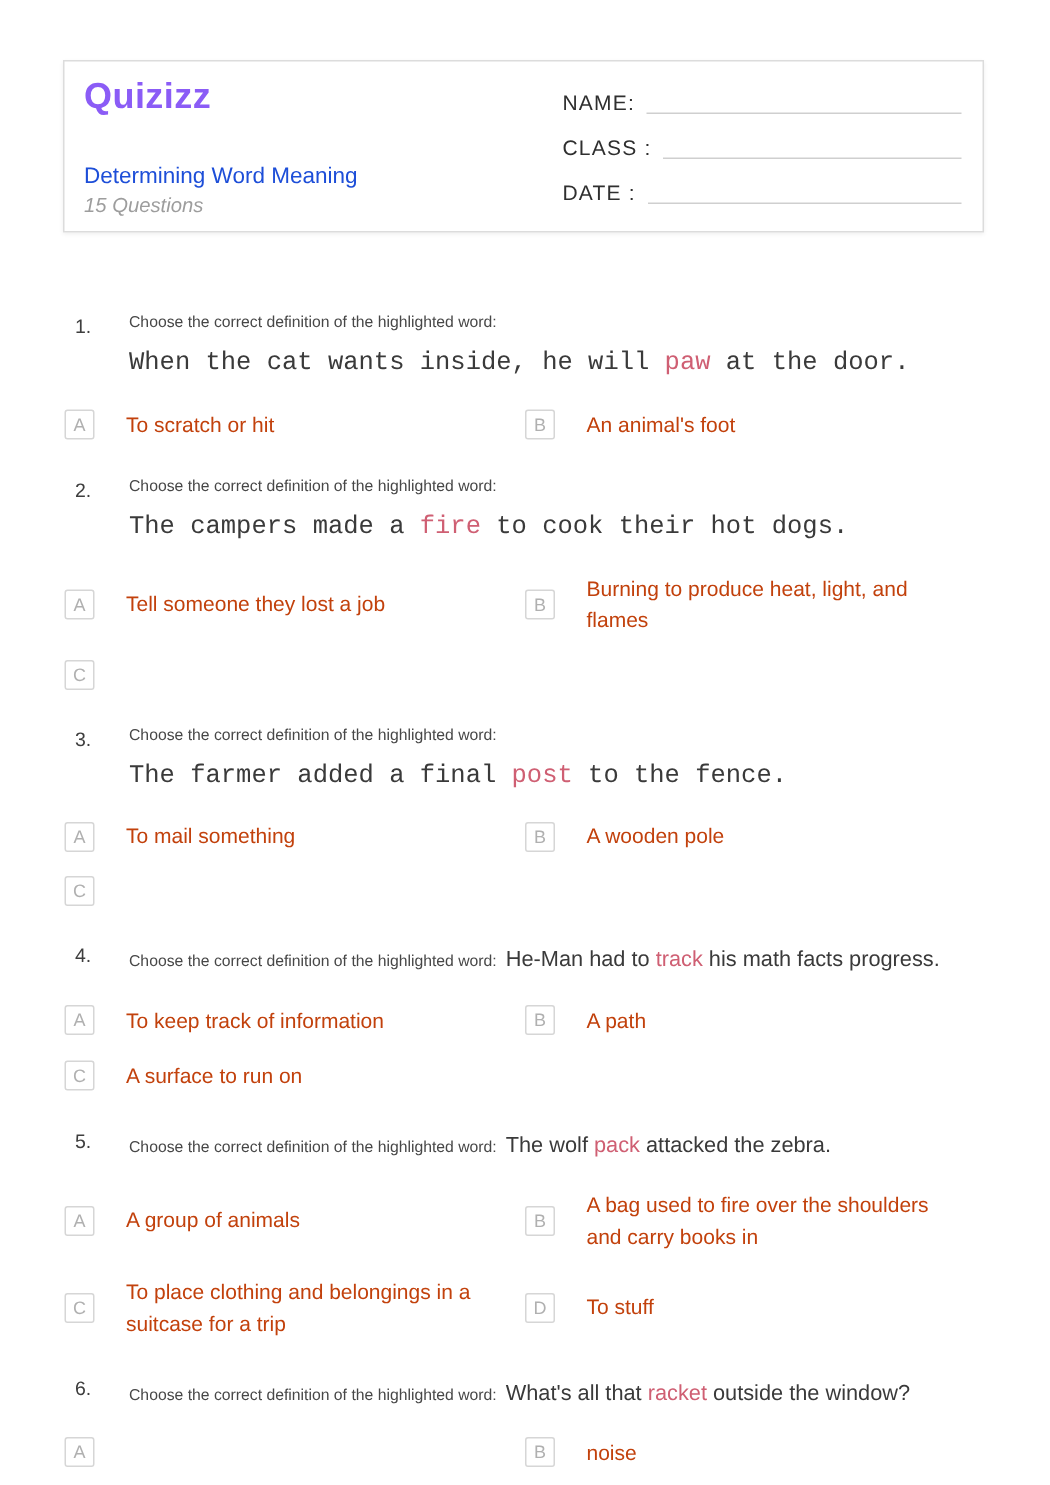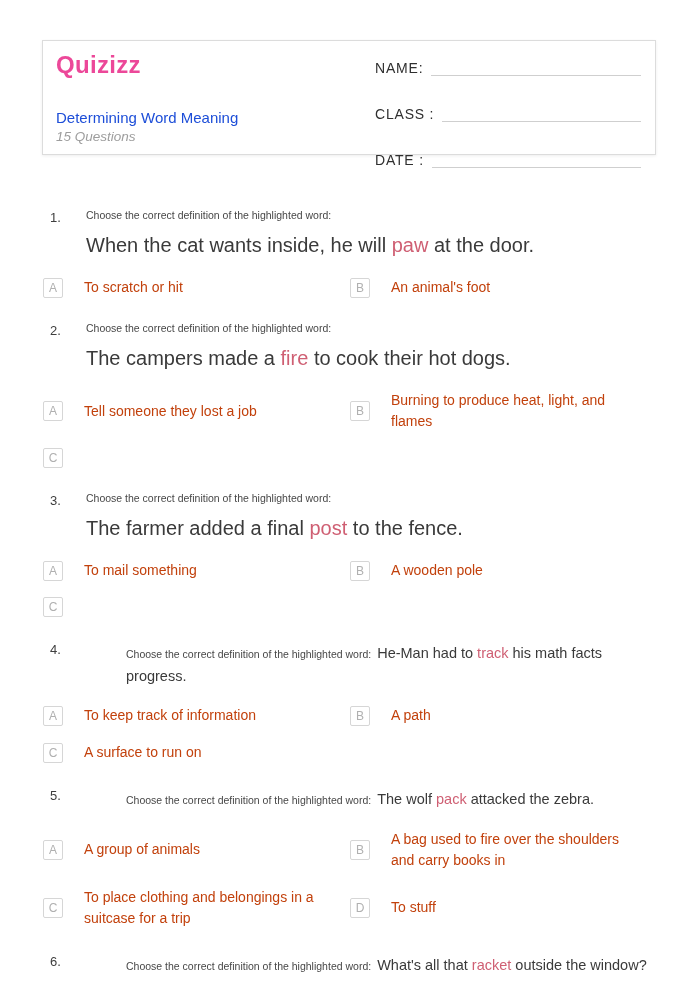--- a/index.html
+++ b/index.html
@@ -3,36 +3,36 @@
 <meta charset="utf-8">
 <style>
   * { margin:0; padding:0; box-sizing:border-box; }
   html,body { width:700px; height:990px; background:#ffffff; overflow:hidden;
               font-family:"Liberation Sans", sans-serif; color:#3a3a3a; position:relative; }
 
   
   .header-card { position:absolute; left:42px; top:40px; width:614px; height:115px;
                  background:#fff; border:1px solid #dcdcdc; box-shadow:0 1px 3px rgba(0,0,0,.07); }
   .logo { position:absolute; left:13px; top:10px; font-size:24px; font-weight:bold;
-          color:#ec4899; letter-spacing:.3px; }
+          color:#8b5cf6; letter-spacing:.3px; }
   .ws-title { position:absolute; left:13px; top:68px; font-size:15px; color:#1d4ed8; }
   .ws-subtitle { position:absolute; left:13px; top:88px; font-size:13.5px; color:#9d9d9d;font-style:italic; }
   .fields { position:absolute; left:332px; top:13px; right:14px; }
-  .field-row { display:flex; align-items:flex-end; height:22px; margin-bottom:24px; }
+  .field-row { display:flex; align-items:flex-end; height:22px; margin-bottom:8px; }
   .field-label { font-size:14px; color:#2f2f2f; letter-spacing:.8px; margin-right:8px; white-space:pre; }
   .field-line { flex:1; border-bottom:1px solid #cfcfcf; height:18px; }
 
   
   .questions { position:absolute; top:207px; left:0; right:0; padding:0 44px 0 50px; }
   .question { display:flex; margin-bottom:22px; }
   .q-num { width:36px; flex-shrink:0; font-size:13px; color:#3e3e3e; padding-top:3px; }
   .q-body { flex:1; min-width:0; }
   .q-prompt { font-size:10.5px; color:#474747; padding-top:2px; }
-  .q-sentence { font-size:20px; color:#3a3a3a; margin-top:10px; line-height:1.4; }
-  .q-head-inline { padding-top:2px; line-height:1.45;margin-left:40px; }
+  .q-sentence { font-size:17px; color:#3a3a3a; margin-top:10px; line-height:1.4;font-family:Liberation Mono, monospace; }
+  .q-head-inline { padding-top:2px; line-height:1.45; }
   .q-prompt-inline { font-size:10.5px; color:#474747; margin-right:6px; }
   .q-sentence-inline { font-size:14.5px; color:#3a3a3a; }
   .hl { color:#cf5f73; }
 
   .opt-grid { display:grid; grid-template-columns:307px 1fr; row-gap:16px;
               margin:18px 0 0 -43px; align-items:stretch; }
   .opt { display:flex; align-items:center; gap:21px; padding-right:10px; }
   .opt-letter { width:20px; height:20px; flex-shrink:0; border:1px solid #d6d6d6; border-radius:2px;
                 color:#b0b0b0; font-size:12px; line-height:1; display:flex; align-items:center;
                 justify-content:center; background:#fff; }

